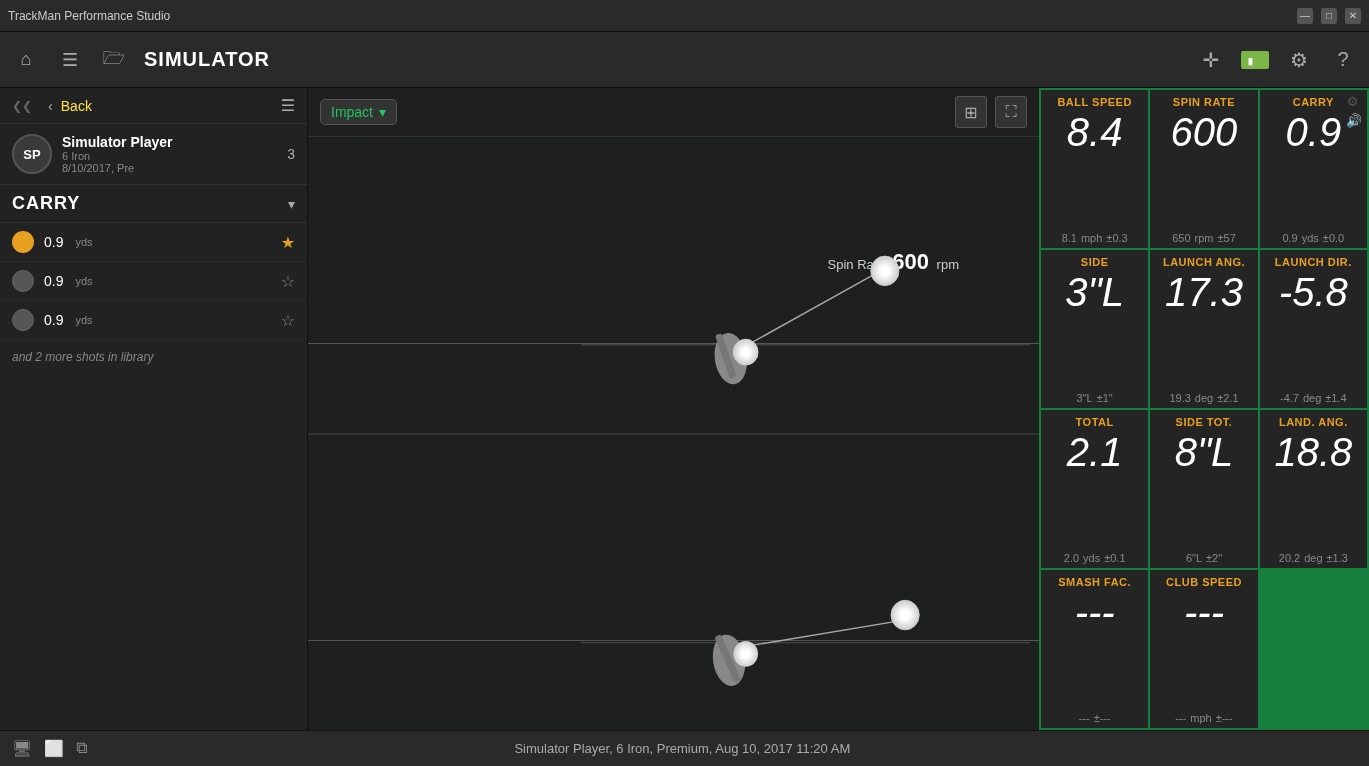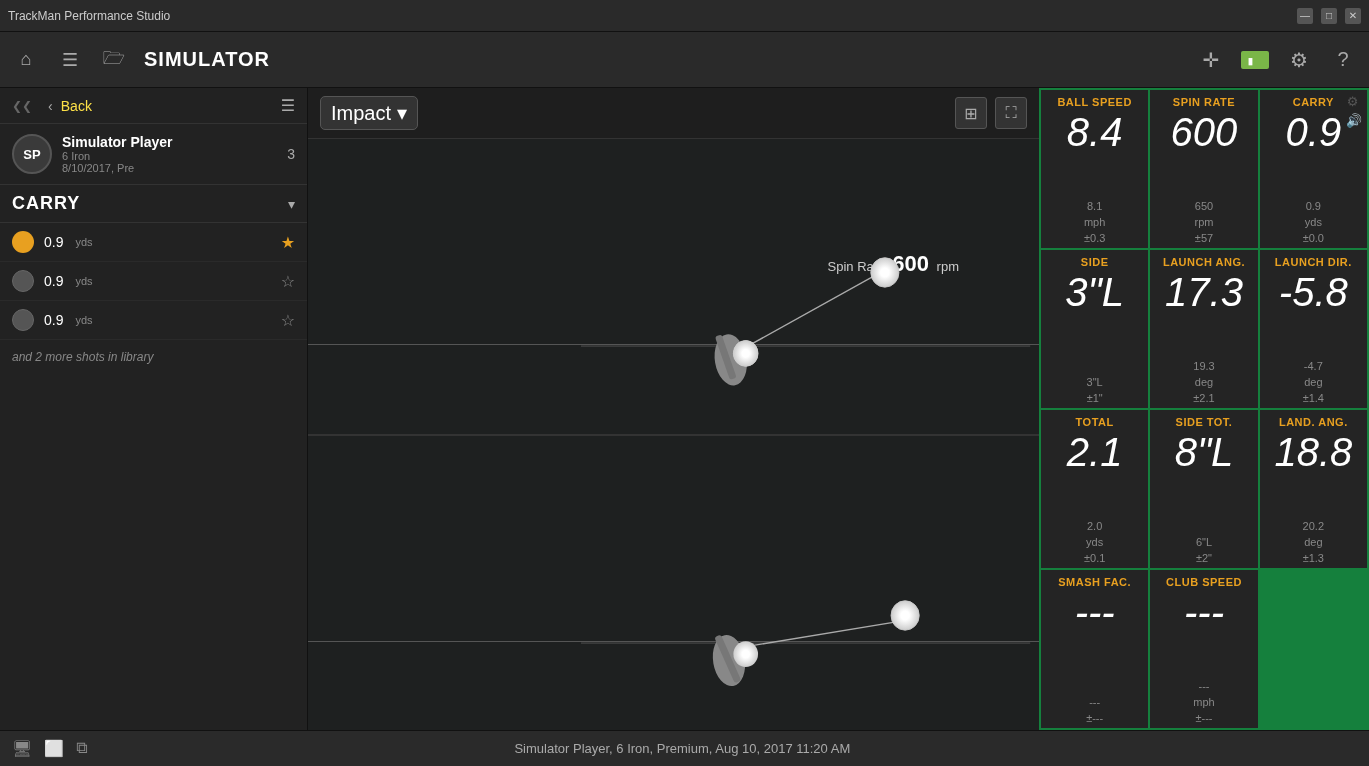--- a/index.html
+++ b/index.html
@@ -129,24 +129,24 @@
     #view-controls {
       display: flex;
       align-items: center;
       padding: 8px 12px;
       border-bottom: 1px solid #333;
       gap: 8px;
     }
     .view-dropdown {
       background: #333;
       border: 1px solid #555;
-      color: #ffffff;
+      color: #22c55e;
       padding: 4px 10px;
       border-radius: 5px;
-      font-size: 20px;
+      font-size: 14px;
       cursor: pointer;
       display: flex;
       align-items: center;
       gap: 6px;
     }
     .view-right { margin-left: auto; display: flex; gap: 8px; }
     .view-btn {
       width: 32px; height: 32px;
       background: #333;
       border: 1px solid #555;
@@ -211,21 +211,20 @@
       font-style: italic;
     }
     .stat-value.large { font-size: 40px; }
     .stat-sub {
       display: flex;
       align-items: center;
       gap: 4px;
       font-size: 11px;
       color: #888;
       margin-top: auto;
-      flex-direction: column;
     }
     .stat-sub .prev { color: #888; }
     .stat-sub .unit { color: #888; }
     .stat-sub .delta { color: #888; }
 
     
     #statusbar {
       height: 36px;
       background: #2a2a2a;
       display: flex;

